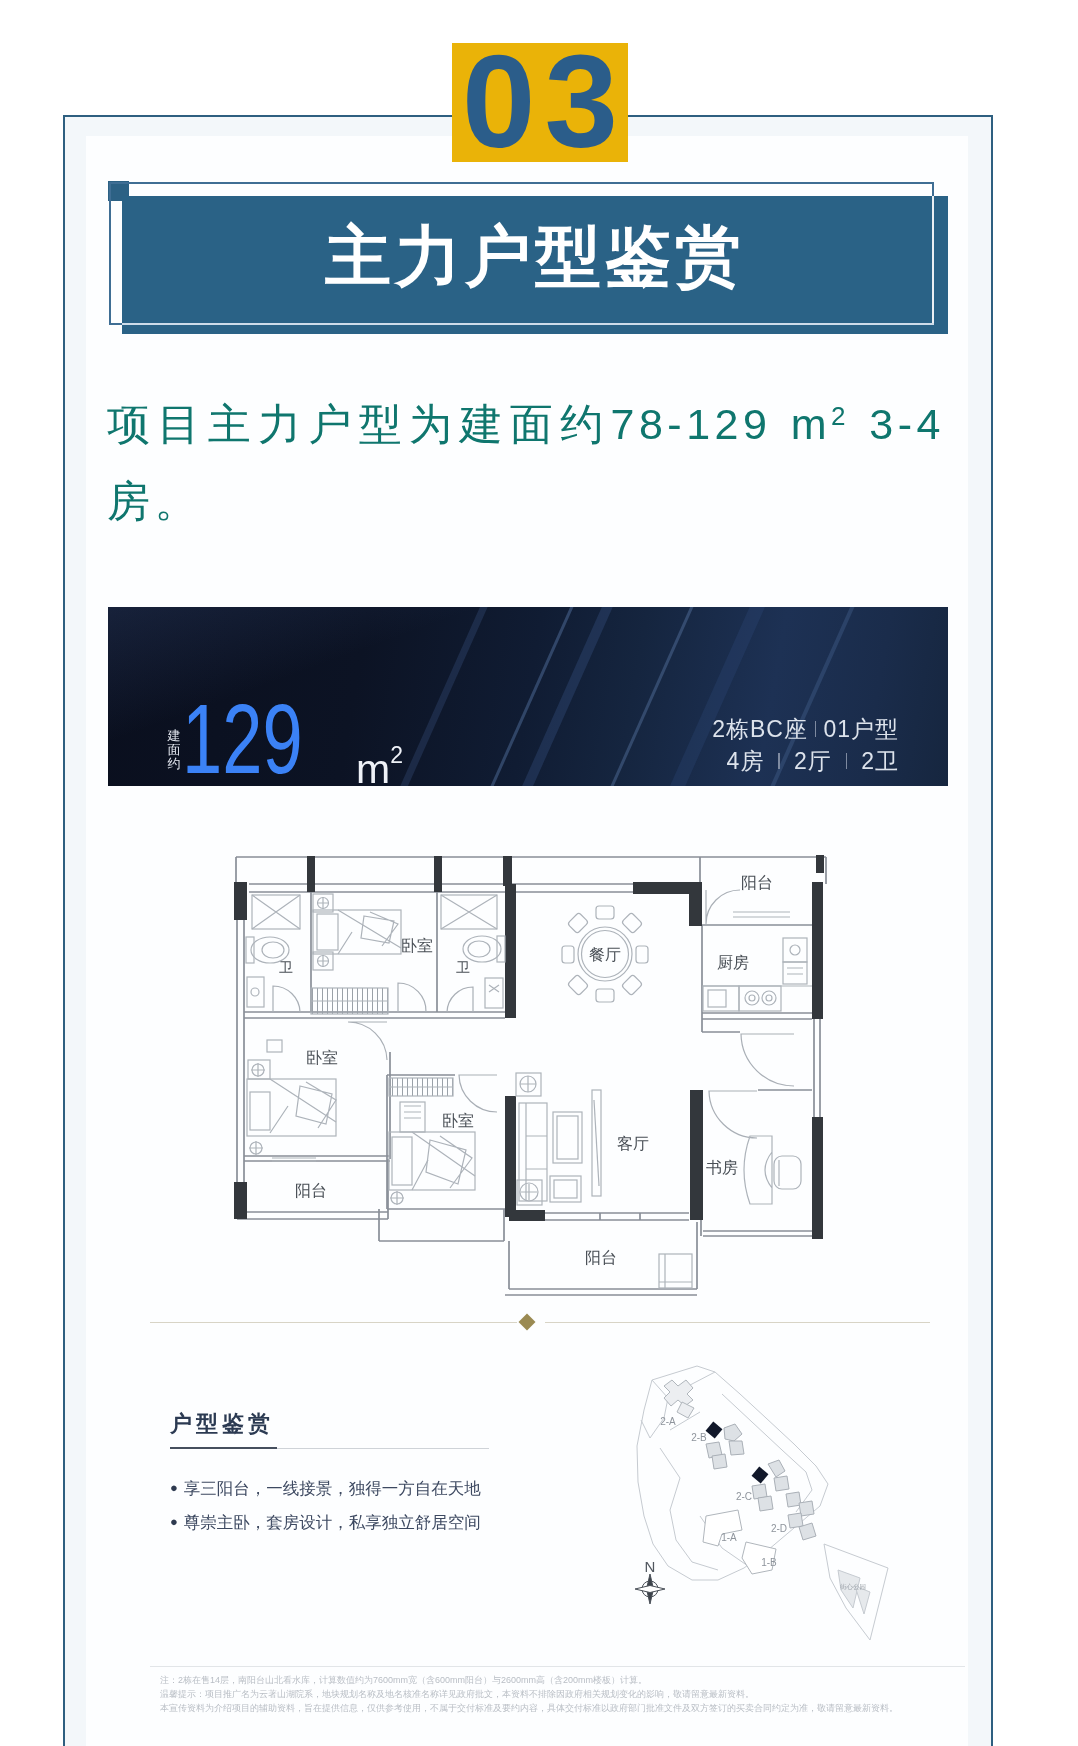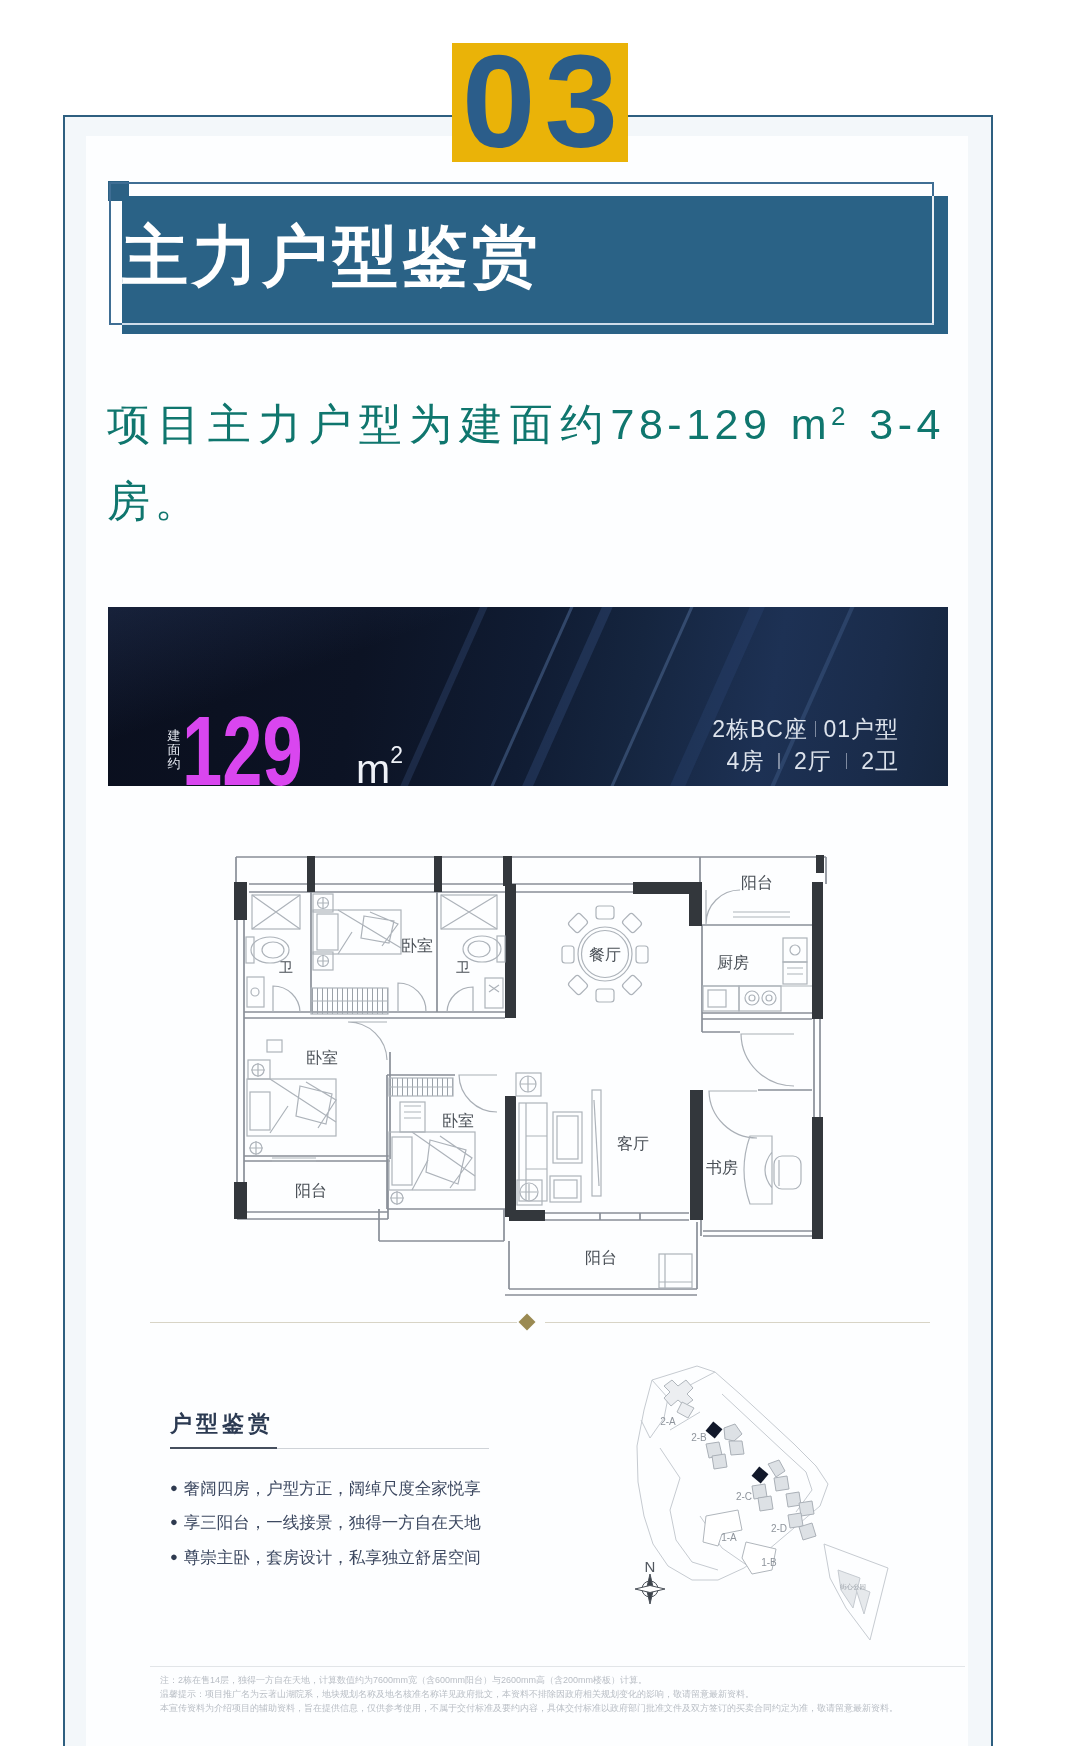--- a/index.html
+++ b/index.html
@@ -18,38 +18,38 @@
 <div class="abs" style="left:108px;top:181px;width:21px;height:20px;background:#2c6184;"></div>
 
 <div class="abs" style="left:109px;top:182px;width:825px;height:143px;border:2px solid #3f6e94;box-sizing:border-box;z-index:1;"></div>
 
 <div class="abs" style="left:122px;top:196px;width:826px;height:138px;background:#2a6286;z-index:2;"></div>
 
 <div class="abs" style="left:932px;top:196px;width:2px;height:127px;background:rgba(255,255,255,0.9);z-index:3;"></div>
 
 <div class="abs" style="left:122px;top:323px;width:812px;height:2px;background:rgba(235,242,250,0.85);z-index:3;"></div>
 
-<div class="abs" style="left:122px;top:223px;width:826px;font-size:66px;font-weight:bold;color:#ffffff;letter-spacing:4px;z-index:4;line-height:1;">主力户型鉴赏</div>
+<div class="abs" style="left:122px;top:223px;width:826px;text-align:center;font-size:66px;font-weight:bold;color:#ffffff;letter-spacing:4px;z-index:4;line-height:1;">主力户型鉴赏</div>
 
 <div class="abs" style="left:107px;top:378px;width:838px;font-size:43px;color:#0f766e;letter-spacing:4.5px;line-height:77px;text-align:justify;">项目主力户型为建面约78-129 m<span style="font-size:26px;vertical-align:14px;">2</span> 3-4房。</div>
 
 <div class="abs" style="left:108px;top:607px;width:840px;height:179px;background:#0d1426;overflow:hidden;">
 
   <div class="abs" style="left:0;top:0;width:840px;height:179px;background:linear-gradient(100deg, #0a0f1e 0%, #0c1324 30%, #101c33 50%, #15253f 62%, #1d3154 78%, #1a2c4b 90%, #16263f 100%);"></div>
   <div class="abs" style="left:0;top:0;width:840px;height:179px;background:linear-gradient(160deg, rgba(70,100,160,0.22) 0%, rgba(20,30,55,0.0) 28%);"></div>
   <div class="abs" style="left:330px;top:-40px;width:7px;height:270px;background:rgba(80,115,175,0.22);transform:rotate(24deg);"></div>
   <div class="abs" style="left:420px;top:-40px;width:3px;height:270px;background:rgba(110,145,200,0.35);transform:rotate(24deg);"></div>
   <div class="abs" style="left:452px;top:-40px;width:10px;height:270px;background:rgba(70,105,165,0.25);transform:rotate(24deg);"></div>
   <div class="abs" style="left:540px;top:-40px;width:3px;height:270px;background:rgba(120,155,210,0.30);transform:rotate(24deg);"></div>
   <div class="abs" style="left:600px;top:-40px;width:14px;height:270px;background:rgba(60,95,155,0.18);transform:rotate(24deg);"></div>
   <div class="abs" style="left:700px;top:-40px;width:4px;height:270px;background:rgba(110,150,205,0.2);transform:rotate(24deg);"></div>
 
   <div class="abs" style="left:59px;top:122px;width:14px;font-size:13px;color:#e8ecf4;line-height:14px;text-align:center;">建面约</div>
 
-  <div class="abs" style="left:74px;top:94px;font-size:99px;color:#d946ef;line-height:1;font-weight:700;"><span style="display:inline-block;transform:scaleX(0.73);transform-origin:0 50%;">129</span></div>
+  <div class="abs" style="left:74px;top:82px;font-size:99px;color:#3b82f6;line-height:1;font-weight:400;"><span style="display:inline-block;transform:scaleX(0.73);transform-origin:0 50%;">129</span></div>
 
   <div class="abs" style="left:200px;top:137px;font-size:41px;color:#eef1f7;line-height:1;margin-left:48px;">m<span style="font-size:23px;vertical-align:20px;">2</span></div>
 
   <div class="abs" style="right:49px;top:106px;width:260px;text-align:right;font-size:23px;color:#dde3ec;line-height:32px;letter-spacing:1px;">2栋BC座<i style="display:inline-block;width:1.5px;height:16px;background:#7e8aa0;margin:0 7px;"></i>01户型<br>4房<i style="display:inline-block;width:1.5px;height:16px;background:#7e8aa0;margin:0 14px;"></i>2厅<i style="display:inline-block;width:1.5px;height:16px;background:#7e8aa0;margin:0 14px;"></i>2卫</div>
 </div>
 
 <svg class="abs" style="left:220px;top:848px;" width="620" height="452" viewBox="220 848 620 452" fill="none">
 <defs>
 <pattern id="hv" width="5" height="28" patternUnits="userSpaceOnUse">
         <line x1="2.5" y1="0" x2="2.5" y2="28" stroke="#9aa1a8" stroke-width="1"></line>
@@ -312,21 +312,20 @@
 
 <div class="abs" style="left:521px;top:1316px;width:12px;height:12px;background:#9a8a52;transform:rotate(45deg);"></div>
 
 <div class="abs" style="left:170px;top:1409px;font-size:22px;font-weight:bold;color:#2b3a52;letter-spacing:4px;">户型鉴赏</div>
 
 <div class="abs" style="left:170px;top:1447px;width:107px;height:2px;background:#454f5e;"></div>
 
 <div class="abs" style="left:277px;top:1448px;width:212px;height:1px;background:#cfd3d8;"></div>
 
 <div class="abs" style="left:170px;top:1471px;font-size:16.5px;color:#3d4961;line-height:33.4px;">
-<div><span style="font-size:13px;vertical-align:2px;margin-right:6px;color:#2e3a50;">●</span>奢阔四房，户型方正，阔绰尺度全家悦享</div>
 <div><span style="font-size:13px;vertical-align:2px;margin-right:6px;color:#2e3a50;">●</span>享三阳台，一线接景，独得一方自在天地</div>
 <div><span style="font-size:13px;vertical-align:2px;margin-right:6px;color:#2e3a50;">●</span>尊崇主卧，套房设计，私享独立舒居空间</div>
 </div>
 
 <svg class="abs" style="left:600px;top:1362px;" width="300" height="290" viewBox="600 1362 300 290" fill="none">
 
 <g stroke="#c6cbd1" stroke-width="1">
 <path d="M652 1380 L697 1366 L715 1372 L740 1394 L766 1418 L794 1444 L816 1466 L828 1484 L820 1506 L794 1528 L768 1550 L744 1568 L718 1580 L692 1580 L668 1566 L653 1544 L644 1516 L638 1482 L637 1446 L644 1410 Z"></path>
 <path d="M652 1380 L668 1398 L664 1418 L650 1438 L641 1420"></path>
 <path d="M668 1398 L692 1384 L715 1372"></path>
@@ -392,16 +391,16 @@
 <g stroke="#4a5058" stroke-width="1">
 <circle cx="650" cy="1589" r="8"></circle>
 <path d="M650 1574 L653.5 1589 L650 1604 L646.5 1589 Z" fill="#3c424a"></path>
 <path d="M635 1589 L650 1592.5 L665 1589 L650 1585.5 Z" fill="#ffffff"></path>
 </g>
 </svg>
 
 <div class="abs" style="left:150px;top:1666px;width:815px;height:1px;background:#e2e5e8;"></div>
 
 <div class="abs" style="left:160px;top:1673px;font-size:9px;color:#b9bec5;line-height:14px;white-space:nowrap;">
-<div>注：2栋在售14层，独得一方自在天地，计算数值约为7600mm宽（含600mm阳台）与2600mm高（含200mm楼板）计算。</div>
+<div>注：2栋在售14层，南阳台山北看水库，计算数值约为7600mm宽（含600mm阳台）与2600mm高（含200mm楼板）计算。</div>
 <div>温馨提示：项目推广名为云著山湖院系，地块规划名称及地名核准名称详见政府批文，本资料不排除因政府相关规划变化的影响，敬请留意最新资料。</div>
 <div>本宣传资料为介绍项目的辅助资料，旨在提供信息，仅供参考使用，不属于交付标准及要约内容，具体交付标准以政府部门批准文件及双方签订的买卖合同约定为准，敬请留意最新资料。</div>
 </div>
 
 </body></html>

